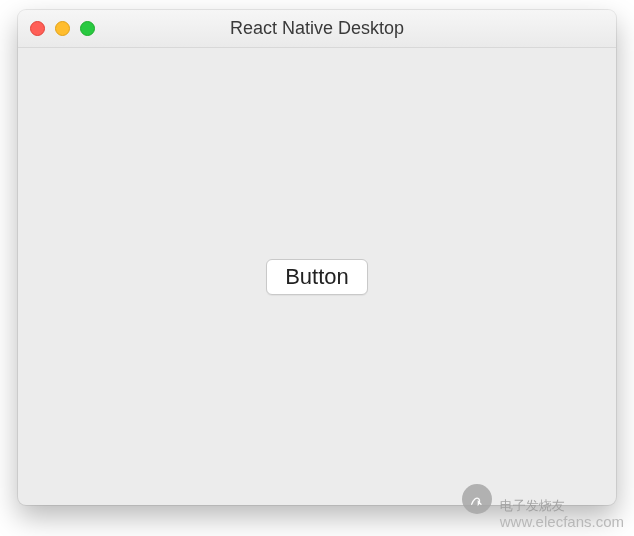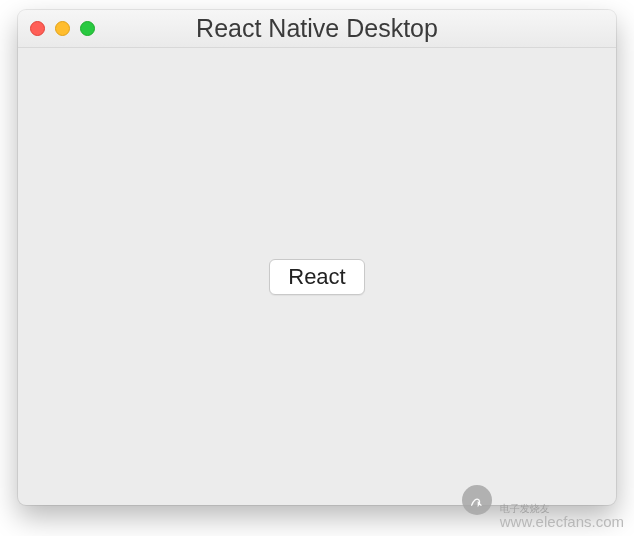--- a/index.html
+++ b/index.html
@@ -56,21 +56,21 @@
     }
     .light.max {
       background: #28c940;
       border: 0.5px solid #1dad2b;
     }
     .title {
       position: absolute;
       left: 0;
       right: 0;
       text-align: center;
-      font-size: 25px;
+      font-size: 18px;
       color: #3a3a3a;
       pointer-events: none;
       font-weight: 400;
     }
     .content {
       flex: 1;
       display: flex;
       align-items: center;
       justify-content: center;
     }
@@ -107,21 +107,21 @@
       width: 16px;
       height: 16px;
       fill: #fff;
     }
     .wm-text {
       display: flex;
       flex-direction: column;
       line-height: 1.1;
     }
     .wm-cn {
-      font-size: 10px;
+      font-size: 13px;
       color: #9a9a9a;
       margin-top: 32px;
     }
     .wm-en {
       font-size: 15px;
       color: #b0b0b0;
     }
   </style>
 </head>
 <body>
@@ -129,21 +129,21 @@
 <div class="window">
   <div class="titlebar">
     <div class="traffic-lights">
       <div class="light close"></div>
       <div class="light min"></div>
       <div class="light max"></div>
     </div>
     <div class="title">React Native Desktop</div>
   </div>
   <div class="content">
-    <button class="btn">React</button>
+    <button class="btn">Button</button>
   </div>
 </div>
 
 <div class="watermark">
   <div class="wm-icon">
     <svg viewBox="0 0 24 24">
         <path d="M4 20 C10 4, 20 12, 14 20 L14 16 L18 20" stroke="#fff" stroke-width="2" fill="none" stroke-linecap="round"></path>
       </svg>
   </div>
   <div class="wm-text">

